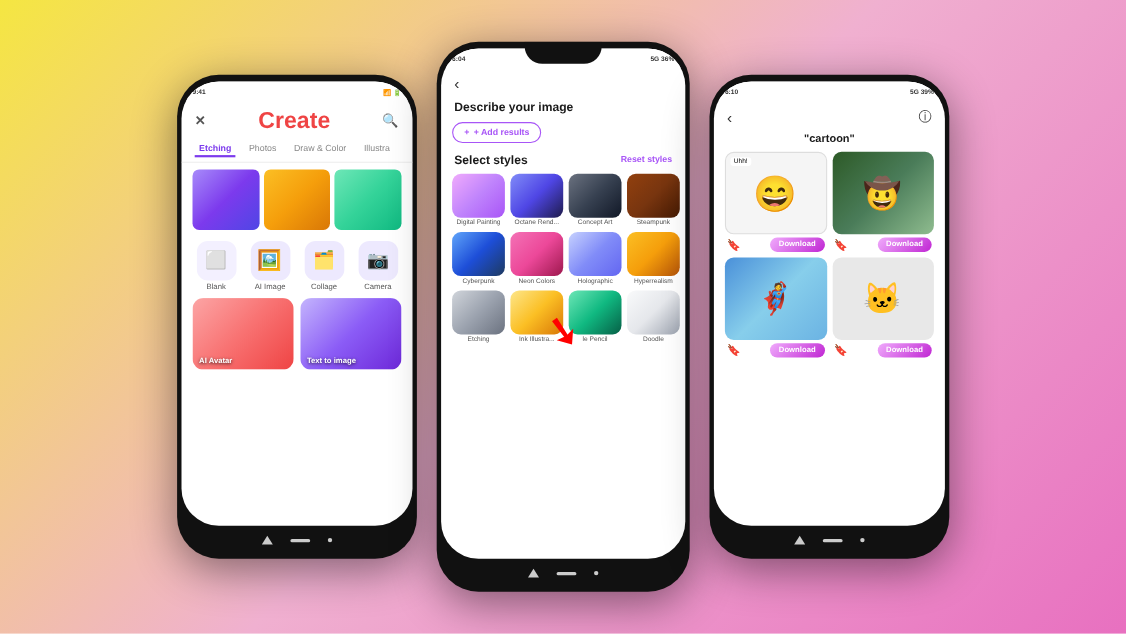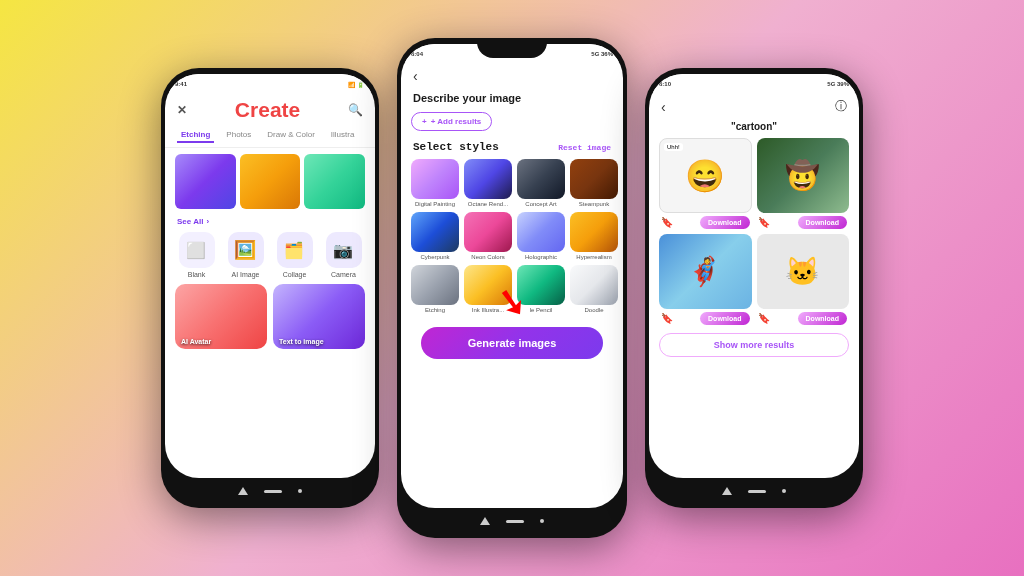--- a/index.html
+++ b/index.html
@@ -322,23 +322,22 @@
       padding: 4px 10px;
       font-size: 8px;
       color: #a855f7;
       font-weight: 600;
       background: #fff;
     }
 
     .p2-styles-header {
       display: flex;
       justify-content: space-between;
-      align-items: center;
+      align-items: flex-start;
       padding: 2px 12px 6px;
-      font-family: Liberation Mono, monospace;
     }
 
     .p2-styles-title {
       font-size: 11px;
       font-weight: 700;
       color: #1a1a1a;
     }
 
     .p2-reset-styles {
       font-size: 8px;
@@ -515,24 +514,20 @@
         <span class="p1-tab">Draw &amp; Color</span>
         <span class="p1-tab">Illustra</span>
       </div>
 
       <div class="p1-images-row">
         <div class="p1-thumb img-gradient-1"></div>
         <div class="p1-thumb img-gradient-2"></div>
         <div class="p1-thumb img-gradient-3"></div>
       </div>
 
-      <div class="p1-see-all">
-        <span>See All</span>
-        <span>›</span>
-      </div>
 
       <div class="p1-tools-grid">
         <div class="p1-tool">
           <div class="p1-tool-icon-box">⬜</div>
           <span class="p1-tool-label">Blank</span>
         </div>
         <div class="p1-tool">
           <div class="p1-tool-icon-box" style="background:#ede9fe; color:#7c3aed; font-size:18px;">🖼️</div>
           <span class="p1-tool-label">AI Image</span>
         </div>
@@ -589,21 +584,21 @@
 
       
       <div class="p2-add-keywords-btn">
         <span>+</span>
         <span>+ Add results</span>
       </div>
 
       
       <div class="p2-styles-header">
         <span class="p2-styles-title">Select styles</span>
-        <span class="p2-reset-styles">Reset image</span>
+        <span class="p2-reset-styles">Reset styles</span>
       </div>
 
       
       <div class="p2-styles-grid">
         <div class="p2-style-item">
           <div class="p2-style-thumb sty-1"></div>
           <span class="p2-style-label">Digital Painting</span>
         </div>
         <div class="p2-style-item">
           <div class="p2-style-thumb sty-2"></div>
@@ -647,21 +642,20 @@
         </div>
         <div class="p2-style-item">
           <div class="p2-style-thumb sty-12"></div>
           <span class="p2-style-label">Doodle</span>
         </div>
       </div>
 
       
       <div style="position:relative; margin: 6px 10px 0;">
         <div style="position:absolute; top:-38px; left:50%; transform:translateX(-50%) rotate(10deg); font-size:36px; color:red; font-weight:900; z-index:30;">➘</div>
-        <button class="p2-generate-btn">Generate images</button>
       </div>
 
     </div>
 
     <div class="phone-bottom-nav">
       <div class="nav-tri"></div>
       <div class="nav-bar"></div>
       <div class="nav-dot"></div>
     </div>
   </div>
@@ -723,21 +717,20 @@
           </div>
           <div class="p3-result-actions">
             <span class="p3-bookmark-icon">🔖</span>
             <button class="p3-download-btn">Download</button>
           </div>
         </div>
 
       </div>
 
       
-      <button class="p3-show-more-btn">Show more results</button>
 
     </div>
 
     <div class="phone-bottom-nav">
       <div class="nav-tri"></div>
       <div class="nav-bar"></div>
       <div class="nav-dot"></div>
     </div>
   </div>
 

